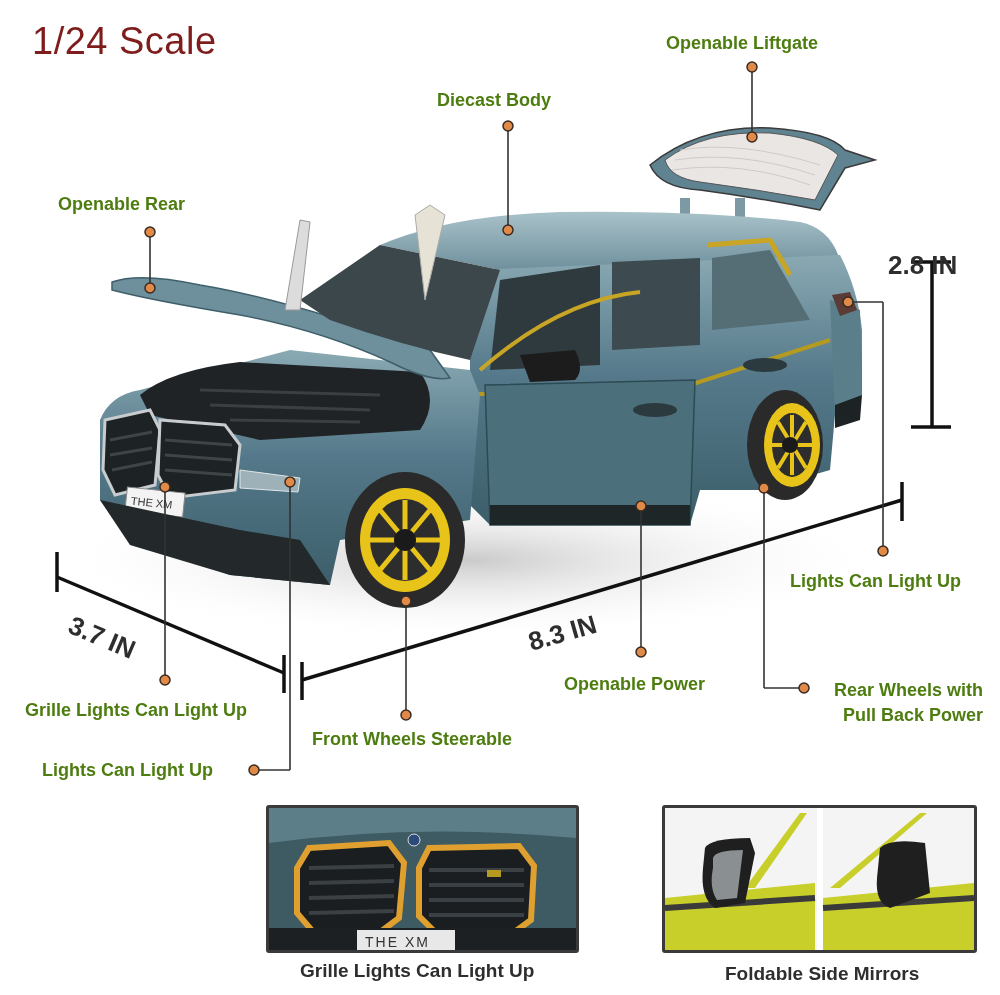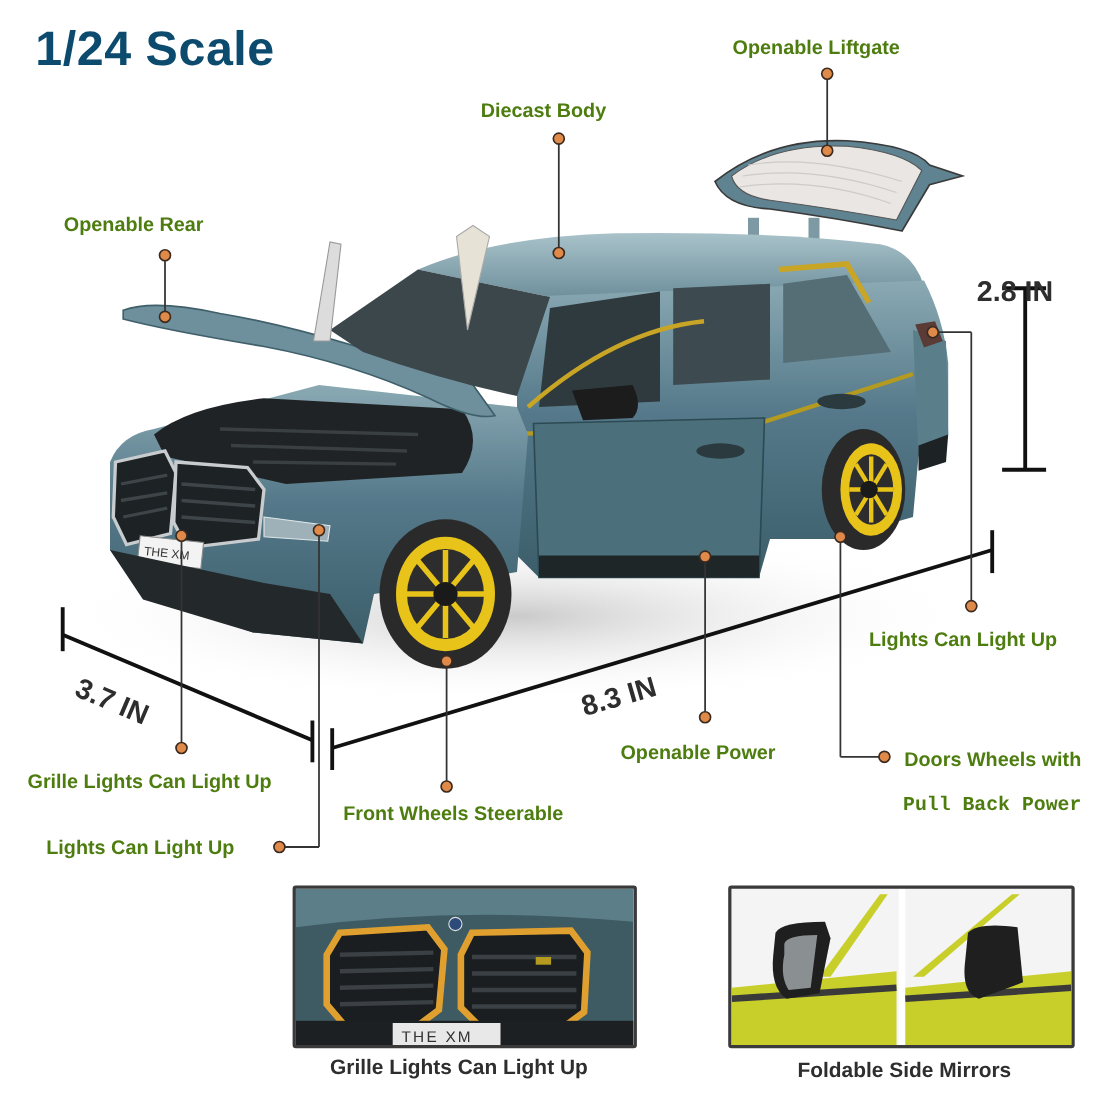--- a/index.html
+++ b/index.html
@@ -1,18 +1,18 @@
 <!DOCTYPE html>
 <html><head>
 <meta charset="utf-8">
 <style>
   html, body { margin: 0; padding: 0; background: #ffffff; }
   body { width: 1000px; height: 995px; position: relative; overflow: hidden; font-family: "Liberation Sans", sans-serif; color: #333333; }
   .abs { position: absolute; }
-  .title { left: 32px; top: 20px; font-size: 44px; font-weight: bold; color: #0c4a6e; letter-spacing: 0.5px; }
+  .title { left: 32px; top: 20px; font-size: 38px; font-weight: normal; color: #7f1d1d; letter-spacing: 0.5px; }
   .label { font-size: 18px; font-weight: bold; color: #4d7c0f; white-space: nowrap; }
   .label.right { text-align: right; }
   .dim { font-size: 26px; font-weight: bold; color: #2e2e2e; white-space: nowrap; }
   .inset { border: 3px solid #3a3a3a; border-radius: 3px; overflow: hidden; background: #f2f2f2; }
   .caption { font-size: 19px; font-weight: bold; color: #2e2e2e; white-space: nowrap; font-family: "Liberation Sans", sans-serif; }
   svg { position: absolute; left: 0; top: 0; }
 </style>
 </head>
 <body>
 
@@ -177,22 +177,22 @@
 <div class="abs dim" style="left:525px; top:628px; transform: rotate(-16deg); transform-origin: left top;">8.3 IN</div>
 
 <div class="abs label" style="left:666px; top:33px;">Openable Liftgate</div>
 <div class="abs label" style="left:437px; top:90px;text-align:center;">Diecast Body</div>
 <div class="abs label" style="left:58px; top:194px;">Openable Rear</div>
 <div class="abs label" style="left:25px; top:700px;">Grille Lights Can Light Up</div>
 <div class="abs label" style="left:42px; top:760px;">Lights Can Light Up</div>
 <div class="abs label" style="left:312px; top:729px;">Front Wheels Steerable</div>
 <div class="abs label" style="left:564px; top:674px;">Openable Power</div>
 <div class="abs label right" style="left:790px; top:680px; width:193px;">
-  <div>Doors Wheels with</div>
-  <div style="margin-top:21px;font-family:Liberation Mono, monospace;">Pull Back Power</div>
+  <div>Rear Wheels with</div>
+  <div style="margin-top:4px;">Pull Back Power</div>
 </div>
 <div class="abs label" style="left:790px; top:571px;">Lights Can Light Up</div>
 
 <div class="abs inset" style="left:266px; top:805px; width:307px; height:142px;">
   <svg width="307" height="142" viewBox="0 0 307 142">
     <rect width="307" height="142" fill="#3e5a62"></rect>
     <path d="M0 0 L307 0 L307 30 Q150 15 0 35 Z" fill="#5c7e88"></path>
     <circle cx="145" cy="32" r="6" fill="#2c4a7a" stroke="#ddd" stroke-width="1"></circle>
     <path d="M40 40 L120 35 L135 55 L130 110 L110 125 L45 125 L28 105 L28 60 Z" fill="#1a1e20" stroke="#e0a030" stroke-width="6"></path>
     <path d="M160 40 L250 38 L265 58 L262 112 L240 128 L170 128 L150 108 L150 60 Z" fill="#1a1e20" stroke="#e0a030" stroke-width="6"></path>

